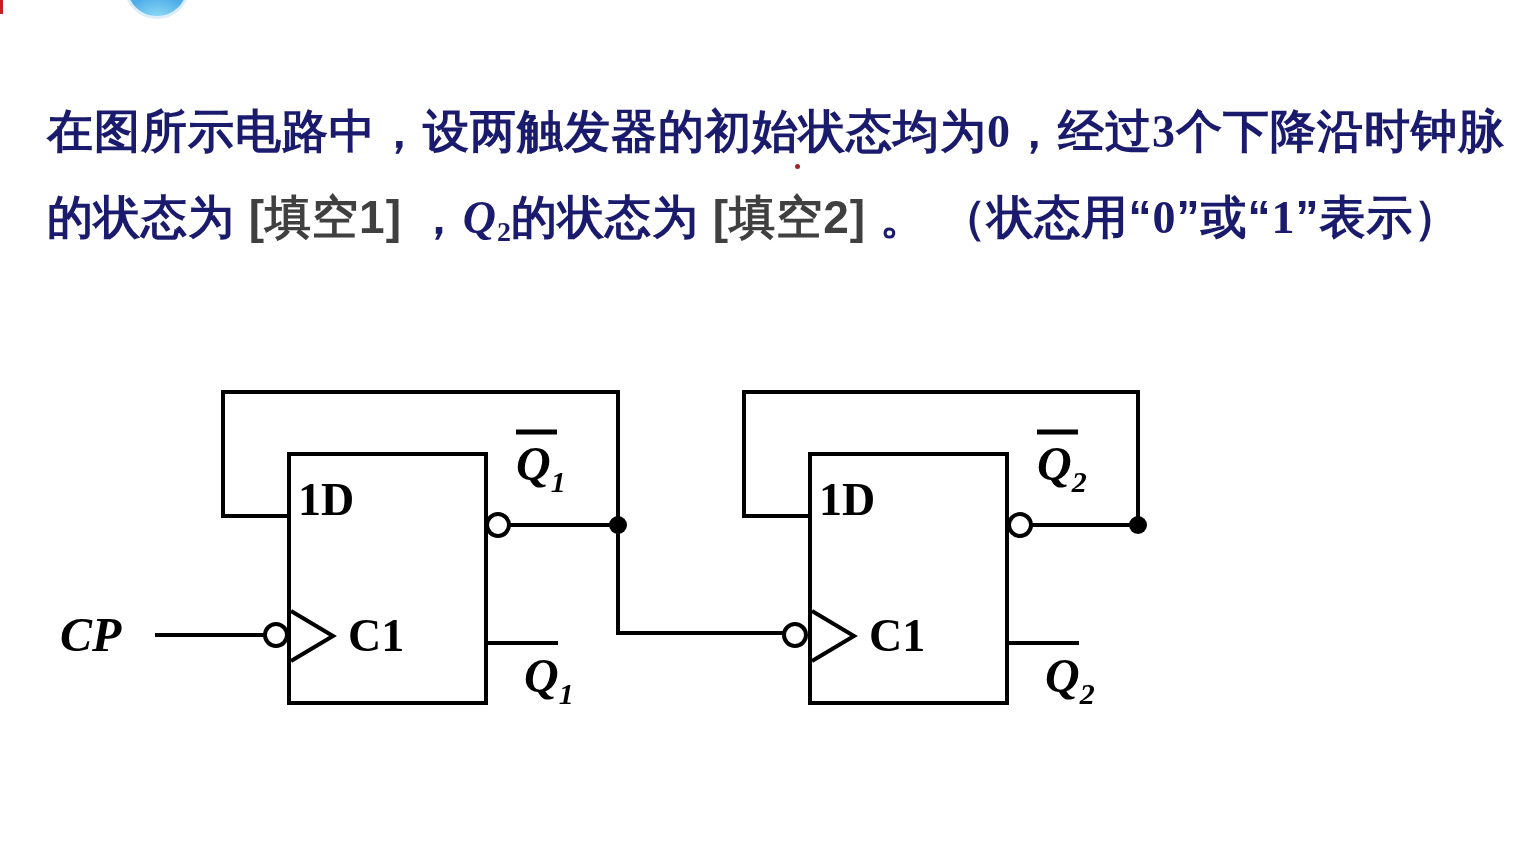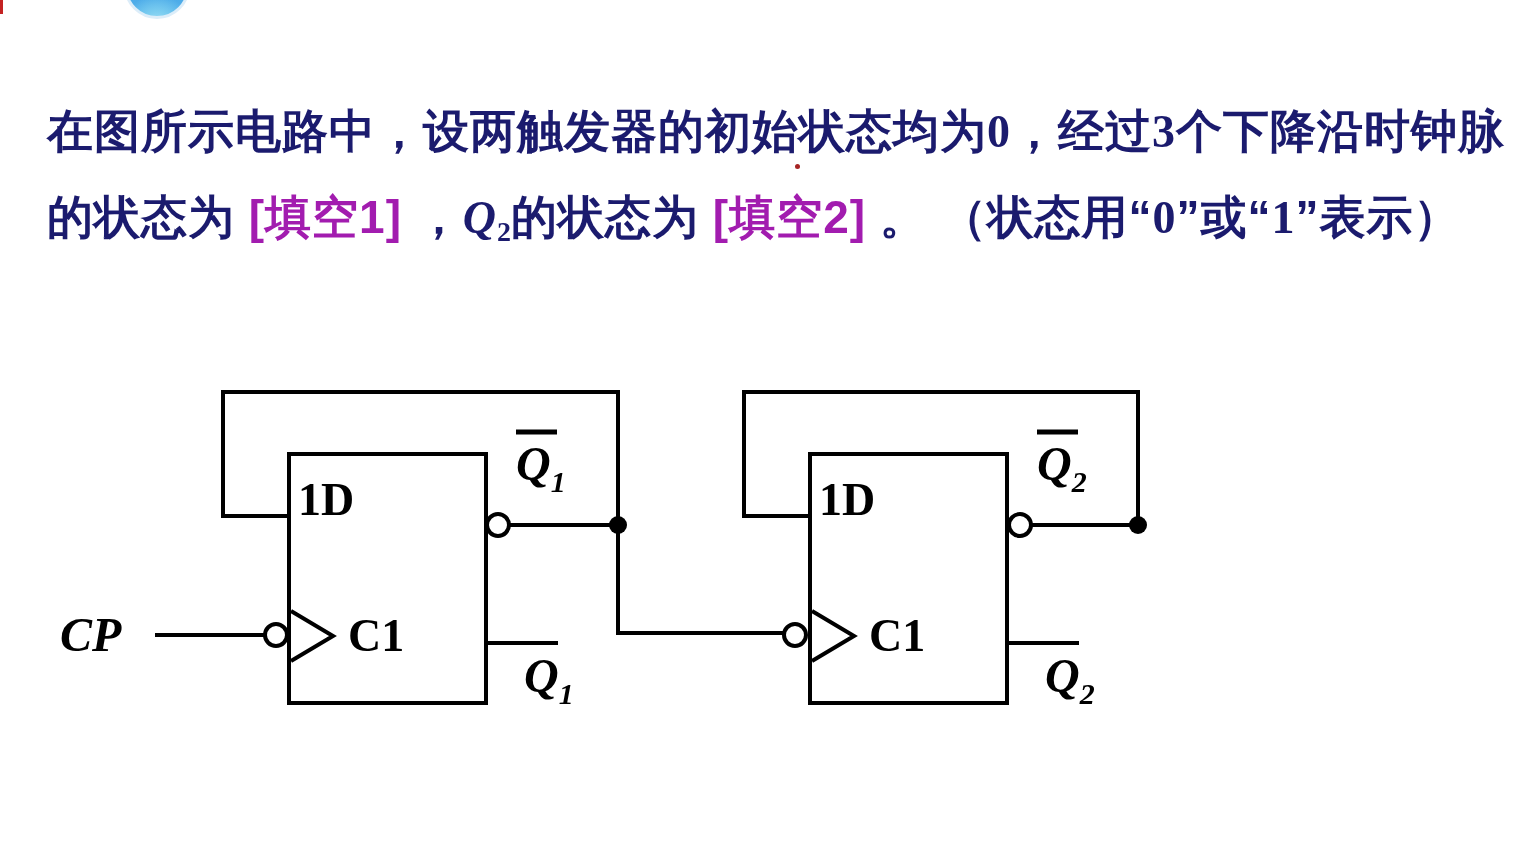--- a/index.html
+++ b/index.html
@@ -38,21 +38,21 @@
   .qline {
     position: absolute; left: 47px;
     color: #1b1b6e;
     font-size: 46px; font-weight: bold;
     white-space: pre; letter-spacing: 1px;
     width: 1600px;
   }
   .qline1 { top: 101px; }
   .qline2 { top: 187px; }
   .serif-num { font-family: "Liberation Serif", serif; }
-  .blank { color: #a21caf; }
+  .blank { color: #404040; }
   .qvar {
     font-family: "Liberation Serif", serif;
     font-style: italic;
   }
   .qvar-sub {
     font-family: "Liberation Serif", serif;
     font-size: 28px; vertical-align: -8px; letter-spacing: 0;
   }
 
   

